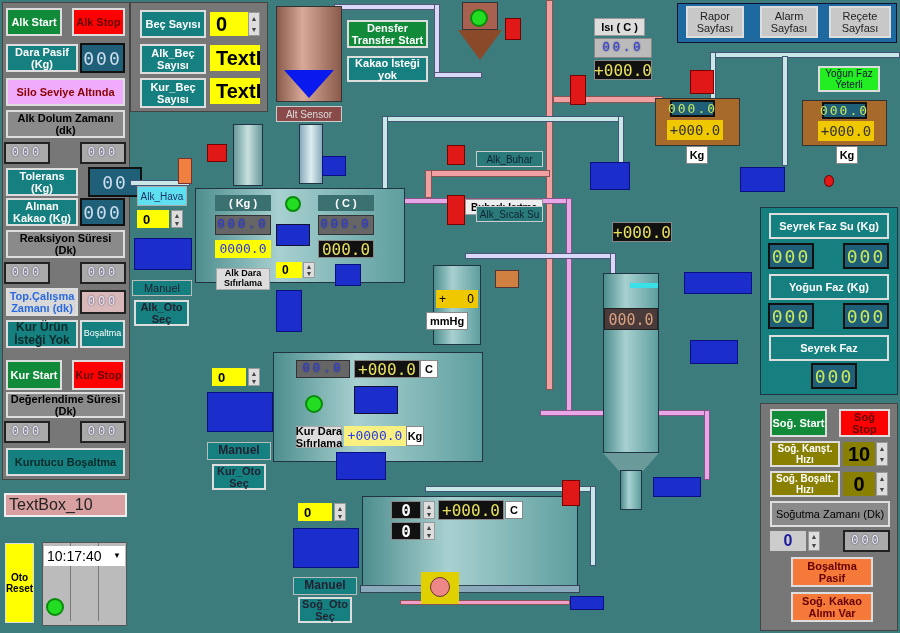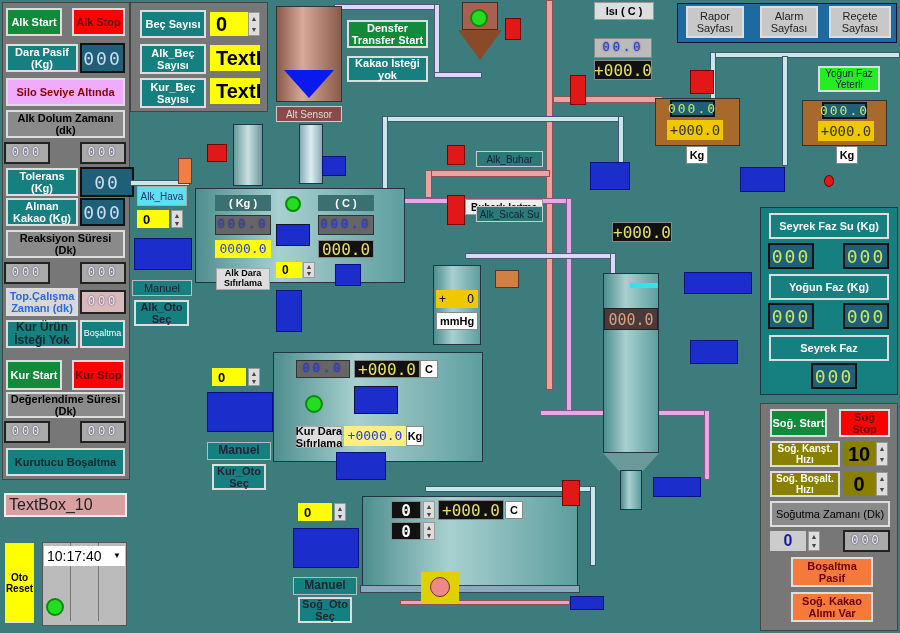--- a/index.html
+++ b/index.html
@@ -32,21 +32,21 @@
 <div class="abs panel" style="left:2px;top:2px;width:128px;height:478px;"></div>
 <div class="btn g" style="left:6px;top:8px;width:56px;height:28px;">Alk Start</div>
 <div class="btn r" style="left:72px;top:8px;width:53px;height:28px;">Alk Stop</div>
 <div class="btn t" style="left:6px;top:44px;width:72px;height:28px;">Dara Pasif (Kg)</div>
 <div class="seg" style="left:80px;top:43px;width:45px;height:30px;color:#cde">000</div>
 <div class="btn pk" style="left:6px;top:78px;width:119px;height:28px;">Silo Seviye Altında</div>
 <div class="btn gr" style="left:6px;top:110px;width:119px;height:28px;">Alk Dolum Zamanı (dk)</div>
 <div class="segg" style="left:4px;top:142px;width:46px;height:22px;">000</div>
 <div class="segg" style="left:80px;top:142px;width:46px;height:22px;">000</div>
 <div class="btn t" style="left:6px;top:168px;width:72px;height:28px;">Tolerans (Kg)</div>
-<div class="seg" style="left:80px;top:167px;width:54px;height:30px;color:#cde">00</div>
+<div class="seg" style="left:88px;top:167px;width:54px;height:30px;color:#cde">00</div>
 <div class="btn t" style="left:6px;top:198px;width:72px;height:28px;">Alınan Kakao (Kg)</div>
 <div class="seg" style="left:80px;top:198px;width:45px;height:28px;color:#cde">000</div>
 <div class="btn gr" style="left:6px;top:230px;width:119px;height:28px;">Reaksiyon Süresi (Dk)</div>
 <div class="segg" style="left:4px;top:262px;width:46px;height:22px;">000</div>
 <div class="segg" style="left:80px;top:262px;width:46px;height:22px;">000</div>
 <div class="btn" style="left:6px;top:288px;width:72px;height:28px;background:#d8d8d8;color:#2a6ae0;">Top.Çalışma Zamanı (dk)</div>
 <div class="segg" style="left:80px;top:290px;width:46px;height:24px;background:#d8b8b8">000</div>
 <div class="btn tk" style="left:6px;top:320px;width:72px;height:28px;font-size:12px;">Kur Ürün İsteği Yok</div>
 <div class="btn t" style="left:80px;top:320px;width:45px;height:28px;font-size:9px;font-weight:normal;word-break:break-all;">Boşaltma</div>
 <div class="btn g" style="left:6px;top:360px;width:56px;height:30px;">Kur Start</div>
@@ -111,21 +111,21 @@
 <div class="abs" style="left:462px;top:2px;width:36px;height:28px;background:#a86050;border:1px solid #333;"></div>
 <div class="abs" style="left:458px;top:30px;width:44px;height:0;border-left:22px solid transparent;border-right:22px solid transparent;border-top:30px solid #8a4a2a;"></div>
 <div class="led" style="left:470px;top:9px;width:18px;height:18px;"></div>
 <div class="valve" style="left:505px;top:18px;width:16px;height:22px;"></div>
 
 <div class="abs" style="left:677px;top:3px;width:220px;height:40px;background:#1e6aa0;border:1px solid #113;"></div>
 <div class="btn" style="left:686px;top:6px;width:58px;height:32px;background:#c8c8c8;color:#222;font-weight:normal;">Rapor Sayfası</div>
 <div class="btn" style="left:760px;top:6px;width:58px;height:32px;background:#c8c8c8;color:#222;font-weight:normal;">Alarm Sayfası</div>
 <div class="btn" style="left:829px;top:6px;width:62px;height:32px;background:#c8c8c8;color:#222;font-weight:normal;">Reçete Sayfası</div>
 
-<div class="btn" style="left:594px;top:2px;width:60px;height:18px;background:#ddd;color:#000;border:1px solid #999;">Isı ( C )</div>
+<div class="btn" style="left:594px;top:18px;width:51px;height:18px;background:#ddd;color:#000;border:1px solid #999;">Isı ( C )</div>
 <div class="segg" style="left:594px;top:38px;width:58px;height:20px;background:#bbb;color:#2a3ae8;border:1px solid #888;">00.0</div>
 <div class="blk" style="left:594px;top:60px;width:58px;height:20px;">+000.0</div>
 <div class="valve" style="left:570px;top:75px;width:16px;height:30px;"></div>
 <div class="valve" style="left:690px;top:70px;width:24px;height:24px;"></div>
 
 <div class="abs" style="left:655px;top:98px;width:85px;height:48px;background:#a86a2a;border:1px solid #333;"></div>
 <div class="seg" style="left:670px;top:100px;width:45px;height:17px;font-size:13px;">000.0</div>
 <div class="abs" style="left:667px;top:120px;width:56px;height:20px;background:#f0c800;color:#333;font-family:'DejaVu Sans Mono',monospace;font-size:14px;text-align:center;line-height:20px;">+000.0</div>
 <div class="btn" style="left:686px;top:146px;width:22px;height:18px;background:#fff;color:#000;border:1px solid #888;">Kg</div>
 <div class="btn" style="left:818px;top:66px;width:62px;height:26px;background:#22ee22;color:#113;font-weight:normal;font-size:10px;">Yoğun Faz Yeterli</div>
@@ -173,21 +173,21 @@
 <div class="btn" style="left:476px;top:151px;width:67px;height:16px;background:#2a7a7a;color:#123;font-weight:normal;font-size:10px;border:1px solid #ccc;">Alk_Buhar</div>
 <div class="btn" style="left:465px;top:180px;width:78px;height:16px;background:#eee;color:#000;border:1px solid #999;font-size:10px;margin-top:19px;">Buharlı Isıtma</div>
 <div class="valve" style="left:447px;top:195px;width:18px;height:30px;"></div>
 <div class="btn" style="left:476px;top:206px;width:67px;height:16px;background:#2a7a7a;color:#123;font-weight:normal;font-size:10px;border:1px solid #ccc;">Alk_Sıcak Su</div>
 
 <div class="tank" style="left:433px;top:265px;width:48px;height:80px;"></div>
 <div class="abs" style="left:436px;top:290px;width:42px;height:18px;background:#f0c800;font-size:12px;">
   <span style="position:absolute;left:3px;top:2px;">+</span>
   <span style="position:absolute;right:4px;top:2px;">0</span>
 </div>
-<div class="btn" style="left:436px;top:312px;width:42px;height:18px;background:#fff;color:#000;border:1px solid #888;font-size:11px;">mmHg</div>
+<div class="btn" style="left:426px;top:312px;width:42px;height:18px;background:#fff;color:#000;border:1px solid #888;font-size:11px;">mmHg</div>
 <div class="abs" style="left:495px;top:270px;width:24px;height:18px;background:#d08040;border:1px solid #533;"></div>
 
 <div class="blk" style="left:612px;top:222px;width:60px;height:20px;">+000.0</div>
 <div class="tank" style="left:603px;top:273px;width:56px;height:180px;"></div>
 <div class="abs" style="left:603px;top:453px;width:56px;height:0;border-left:16px solid transparent;border-right:16px solid transparent;border-top:18px solid #6a9a9a;"></div>
 <div class="tank" style="left:620px;top:470px;width:22px;height:40px;"></div>
 <div class="abs" style="left:604px;top:308px;width:54px;height:22px;background:#4a3a3a;color:#d8a080;font-family:'DejaVu Sans Mono',monospace;font-size:15px;text-align:center;line-height:22px;border:1px solid #222;">000.0</div>
 <div class="abs" style="left:630px;top:283px;width:28px;height:5px;background:#3ae0e8;"></div>
 <div class="motor" style="left:684px;top:272px;width:68px;height:22px;"></div>
 <div class="motor" style="left:690px;top:340px;width:48px;height:24px;"></div>

